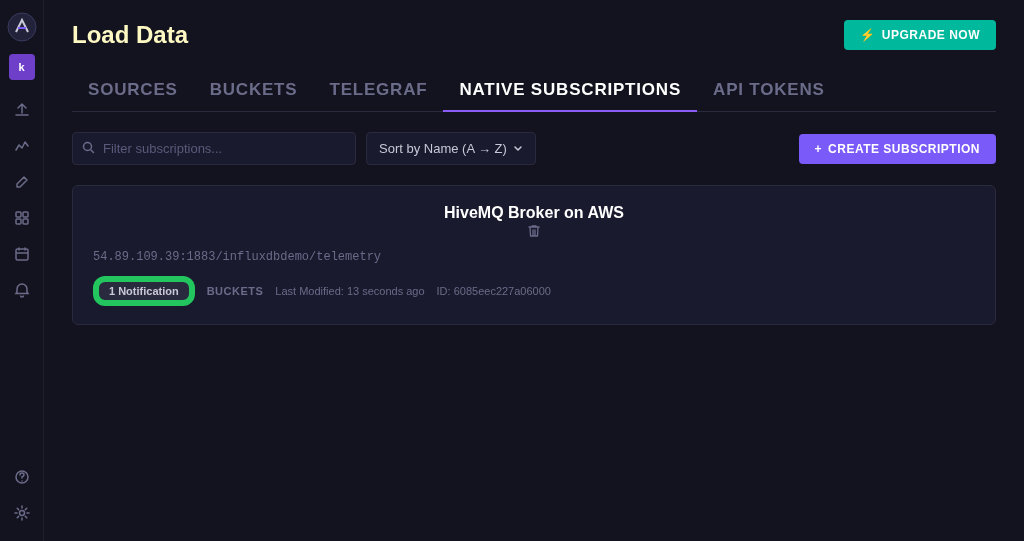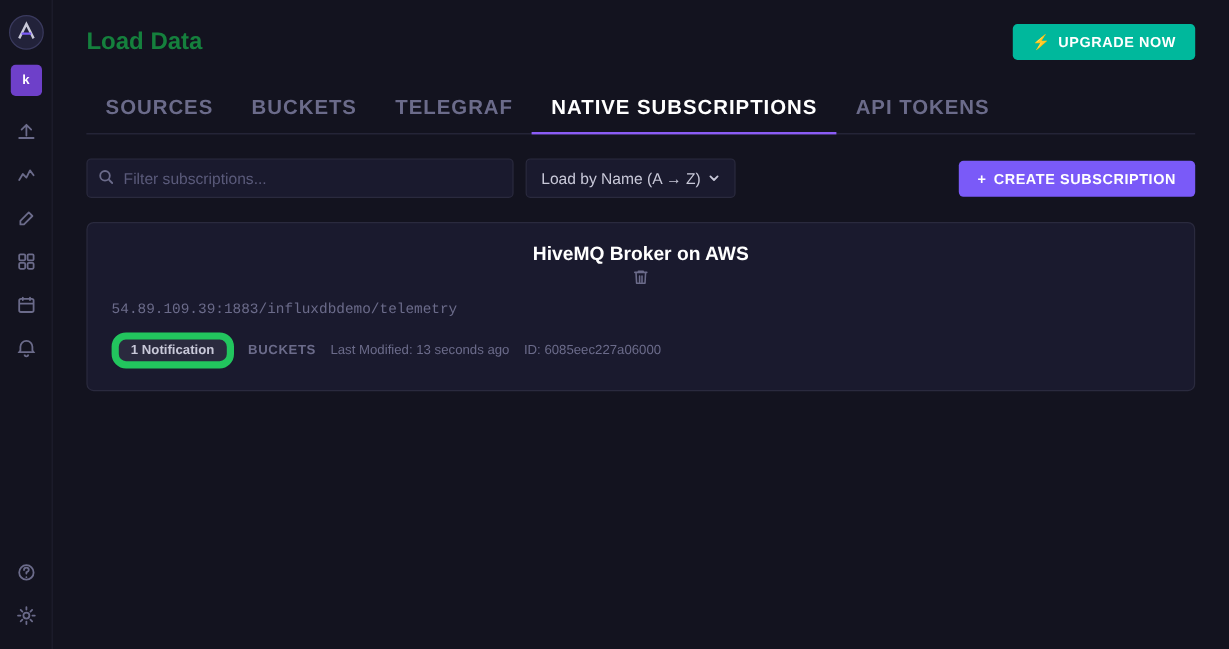--- a/index.html
+++ b/index.html
@@ -73,23 +73,23 @@
     }
 
     
     .header {
       display: flex;
       align-items: center;
       justify-content: space-between;
       margin-bottom: 20px;
     }
     .page-title {
-      font-size: 20px;
+      font-size: 24px;
       font-weight: 600;
-      color: #15803d;
+      color: #fef9c3;
     }
     .upgrade-btn {
       background: #00b89c;
       color: #fff;
       border: none;
       padding: 8px 16px;
       border-radius: 4px;
       font-size: 12px;
       font-weight: 700;
       cursor: pointer;
@@ -124,21 +124,21 @@
 
     
     .toolbar {
       display: flex;
       align-items: center;
       gap: 10px;
       margin-bottom: 20px;
     }
     .search-wrap {
       position: relative;
-      width: 356px;
+      width: 284px;
     }
     .search-icon-inner {
       position: absolute;
       left: 10px;
       top: 50%;
       transform: translateY(-50%);
       color: #6b6b8a;
       font-size: 13px;
     }
     .search-input {
@@ -338,21 +338,21 @@
       <span class="search-icon-inner">
         <svg width="13" height="13" viewBox="0 0 13 13" fill="none">
           <circle cx="5.5" cy="5.5" r="4" stroke="#6b6b8a" stroke-width="1.5"></circle>
           <path d="M9 9l2.5 2.5" stroke="#6b6b8a" stroke-width="1.5" stroke-linecap="round"></path>
         </svg>
       </span>
       <input class="search-input" type="text" placeholder="Filter subscriptions..." style="">
     </div>
 
     <button class="sort-btn">
-      <span>Load by Name (A → Z)</span>
+      <span>Sort by Name (A → Z)</span>
       <span>
         <svg width="10" height="10" viewBox="0 0 10 10" fill="none">
           <path d="M2 4l3 3 3-3" stroke="#c8c8d8" stroke-width="1.5" stroke-linecap="round" stroke-linejoin="round"></path>
         </svg>
       </span>
     </button>
 
     <button class="create-btn">
       <span>+</span>
       <span>CREATE SUBSCRIPTION</span>

